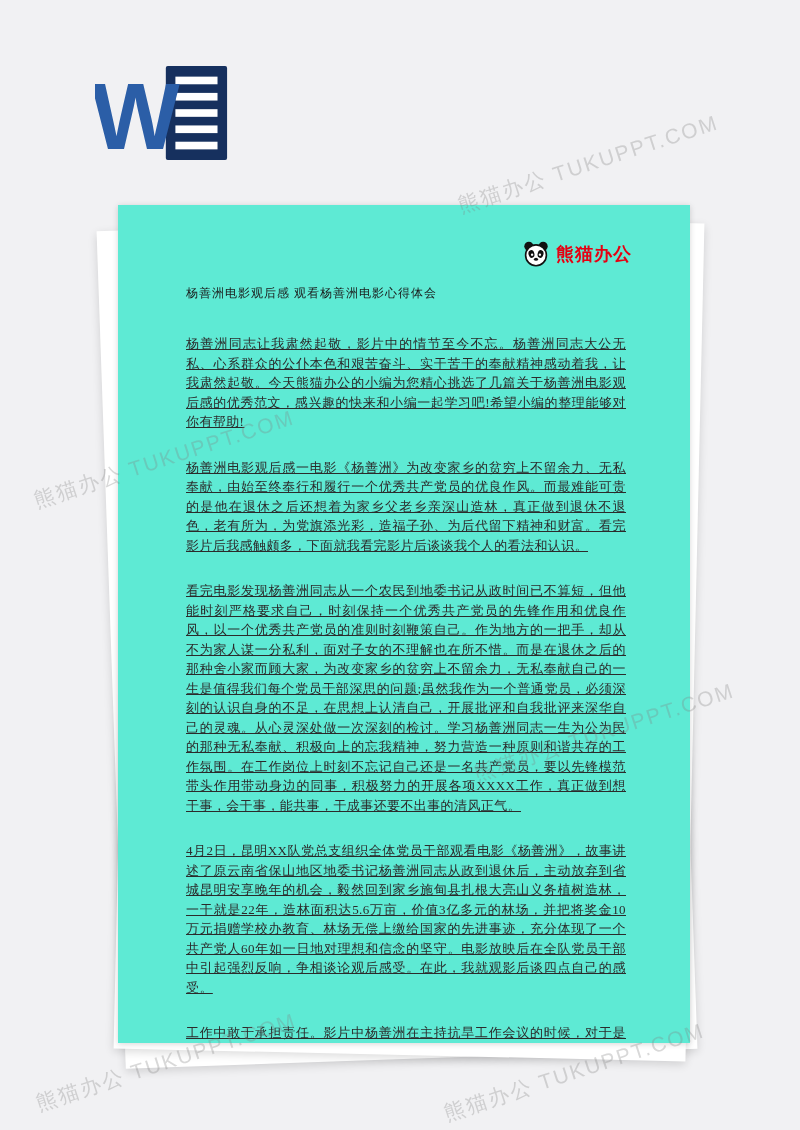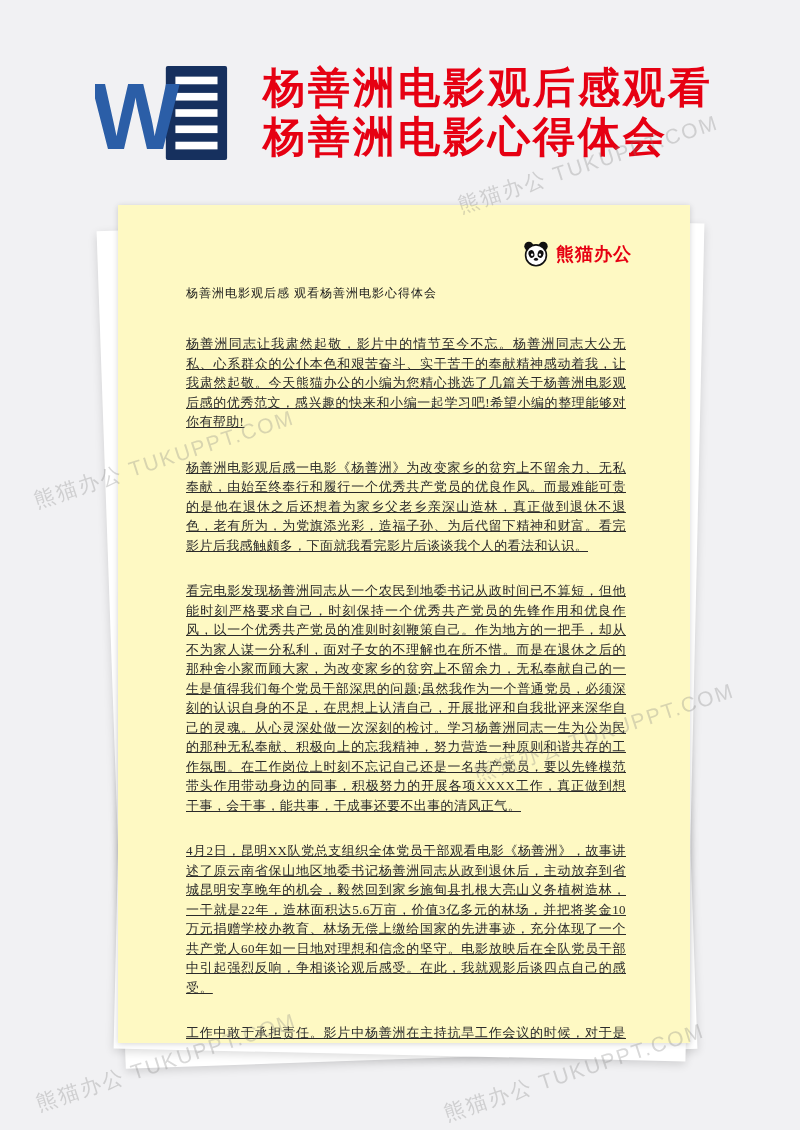--- a/index.html
+++ b/index.html
@@ -18,21 +18,21 @@
     font-size:42px; line-height:1.16; font-weight:bold;
     letter-spacing:3px;
   }
 
   
   .paper-wrap { position:absolute; left:118px; top:205px; width:572px; height:838px; z-index:2; }
   .sheet-back { position:absolute; width:100%; height:100%; background:#ffffff;
                 box-shadow:0 3px 10px rgba(0,0,0,0.14); }
   .sheet-back.b1 { transform:rotate(-2deg); top:16px; left:-7px; }
   .sheet-back.b2 { transform:rotate(1.3deg); top:12px; left:5px; }
-  .paper { position:absolute; inset:0; background:#fef9c3;
+  .paper { position:absolute; inset:0; background:#5eead4;
            box-shadow:0 1px 6px rgba(0,0,0,0.16);
            padding:36px 64px 0 68px; overflow:hidden; }
 
   .logo-row { display:flex; justify-content:flex-end; align-items:center; gap:7px;
               margin-bottom:18px; margin-right:-6px; }
   .logo-row svg { width:26px; height:26px; }
   .brand-name { font-family:"Liberation Sans","DejaVu Sans",sans-serif;
                 font-weight:bold; font-size:18px; letter-spacing:1px; }
 
   .doc-title { font-size:12px; font-weight:500; color:#1a1a1a;
@@ -63,24 +63,20 @@
       <rect x="74" y="1" width="64" height="98" rx="2" fill="#16305e"></rect>
       <g fill="#ffffff">
         <rect x="84" y="12" width="44" height="8"></rect>
         <rect x="84" y="29" width="44" height="8"></rect>
         <rect x="84" y="46" width="44" height="8"></rect>
         <rect x="84" y="63" width="44" height="8"></rect>
         <rect x="84" y="80" width="44" height="8"></rect>
       </g>
       <text x="-4" y="88" font-size="98" font-weight="bold" fill="#2b5ea7" font-family="Liberation Sans, DejaVu Sans, sans-serif">W</text>
     </svg>
-    <div class="main-title" style="color:#e60012;">
-      <div>杨善洲电影观后感观看</div>
-      <div>杨善洲电影心得体会</div>
-    </div>
   </div>
 
   <div class="paper-wrap">
     <div class="sheet-back b1"></div>
     <div class="sheet-back b2"></div>
 
     <div class="paper">
 
       <div class="logo-row">
         <svg viewBox="0 0 40 40" aria-hidden="true">

